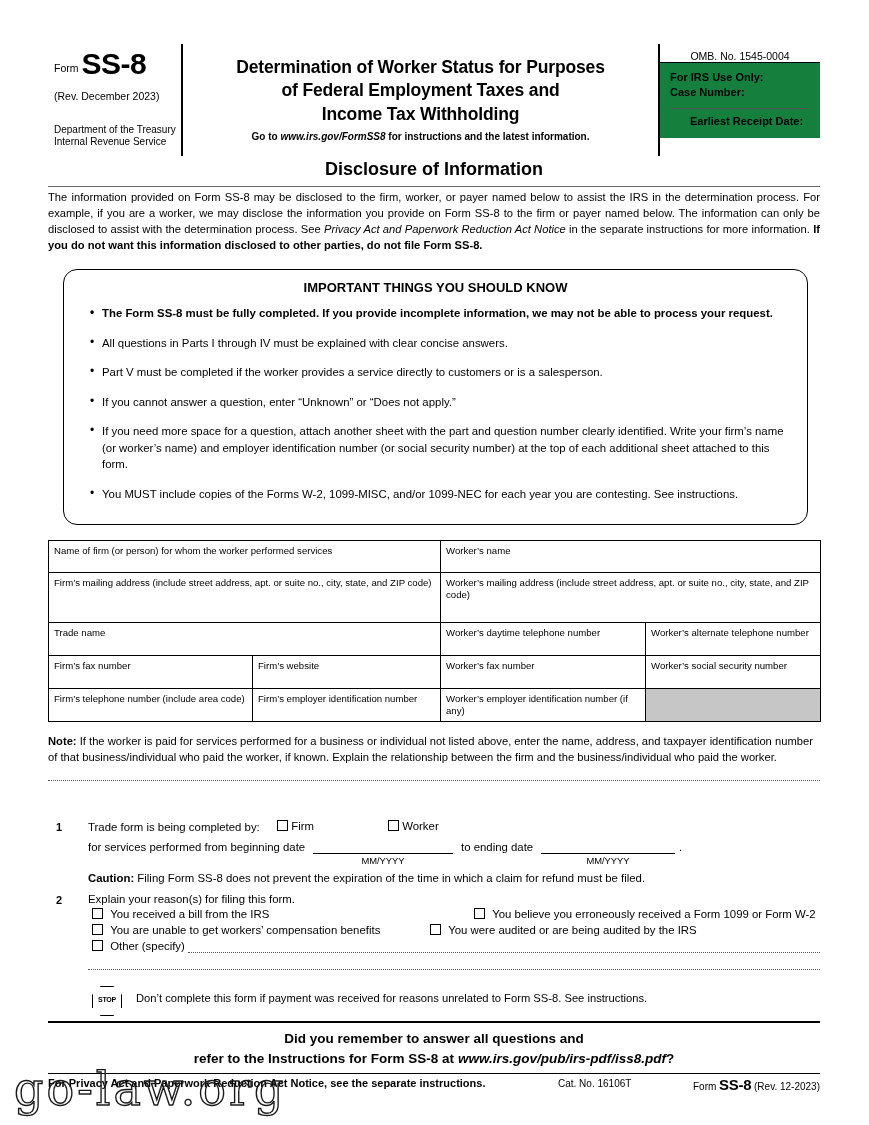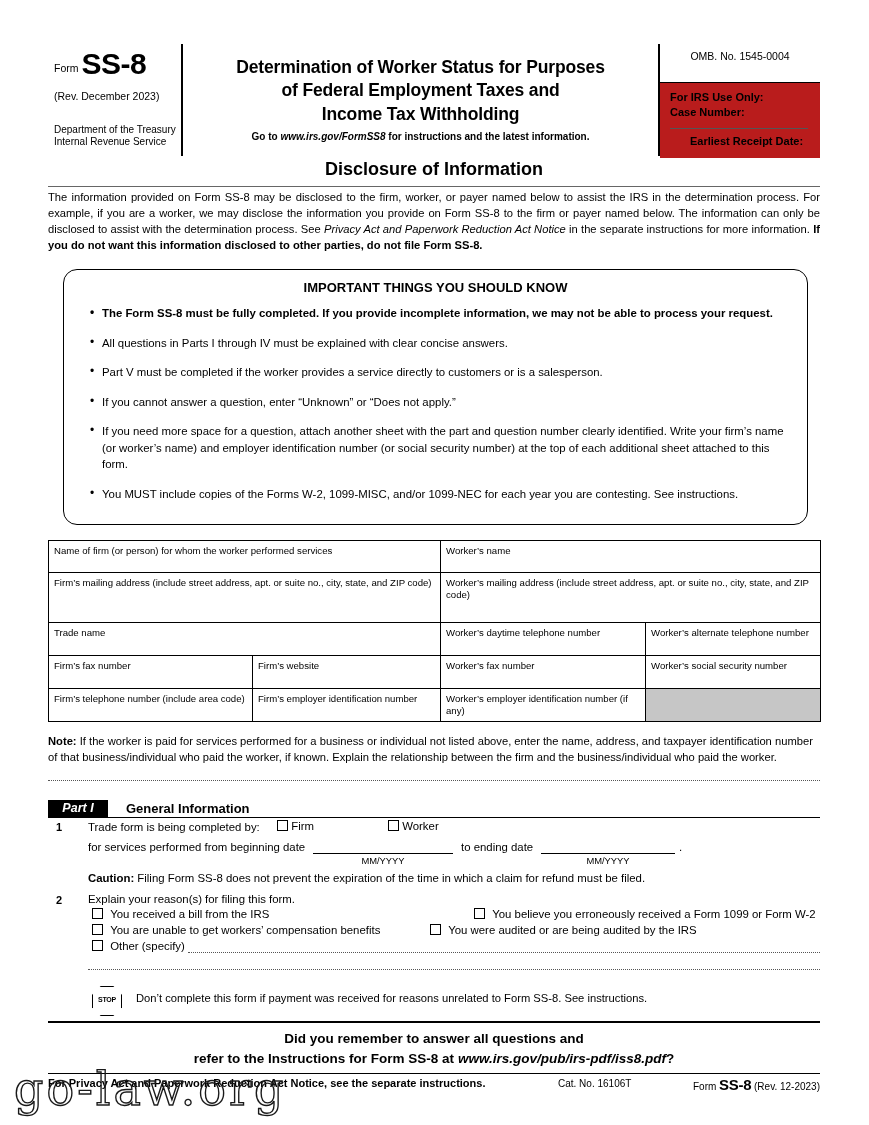--- a/index.html
+++ b/index.html
@@ -89,25 +89,25 @@
 
   .hdr-right {
     width: 160px;
     position: relative;
     border-left: 2px solid #000;
   }
   .omb {
     text-align: center;
     font-size: 10.5px;
     padding-top: 6px;
-    padding-bottom: 20px;
+    padding-bottom: 0;
     border-bottom: 1.5px solid #000;
   }
   .irs-box {
-    background: #b91c1c;
+    background: #15803d;
     height: 75px;
     padding: 7px 0 8px 10px;
     box-sizing: border-box;
     position: relative;
   }
   .irs-box .b {
     font-size: 11px;
     font-weight: bold;
     line-height: 1.32;
   }
@@ -486,24 +486,20 @@
       <td>Worker’s employer identification number (if any)</td>
       <td class="shaded"></td>
     </tr>
   </tbody>
     </table>
 
   <div class="note"><b>Note:</b><span> If the worker is paid for services performed for a business or individual not listed above, enter the name, address, and taxpayer identification number of that business/individual who paid the worker, if known. Explain the relationship between the firm and the business/individual who paid the worker.</span></div>
 
   <div class="dotrule" style="top:780px;"></div>
 
-  <div class="part-bar">
-    <div class="part-tag">Part I</div>
-    <div class="part-name">General Information</div>
-  </div>
 
   <div class="qnum" style="left:56px; top:821px;">1</div>
   <div class="qtext" style="left:88px; top:821px;">Trade form is being completed by:</div>
   <div class="qtext" style="left:277px; top:820px;"><span class="cbox"></span> <span>Firm</span></div>
   <div class="qtext" style="left:388px; top:820px;"><span class="cbox"></span> <span>Worker</span></div>
 
   <div class="qtext" style="left:88px; top:841px;">for services performed from beginning date</div>
   <div class="blankline" style="left:313px; top:853px; width:140px;"></div>
   <div class="mmyy" style="left:313px; top:855px; width:140px;">MM/YYYY</div>
   <div class="qtext" style="left:461px; top:841px;">to ending date</div>

